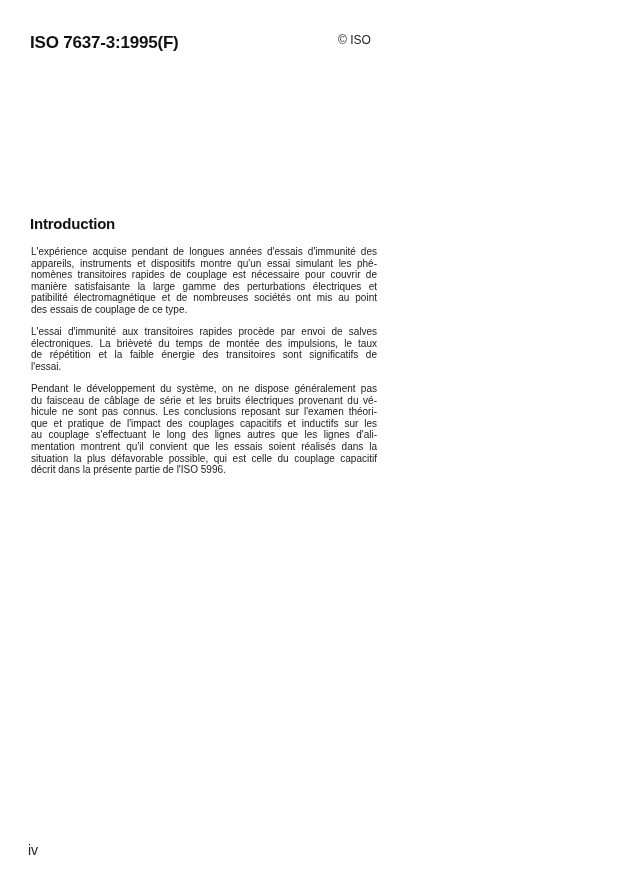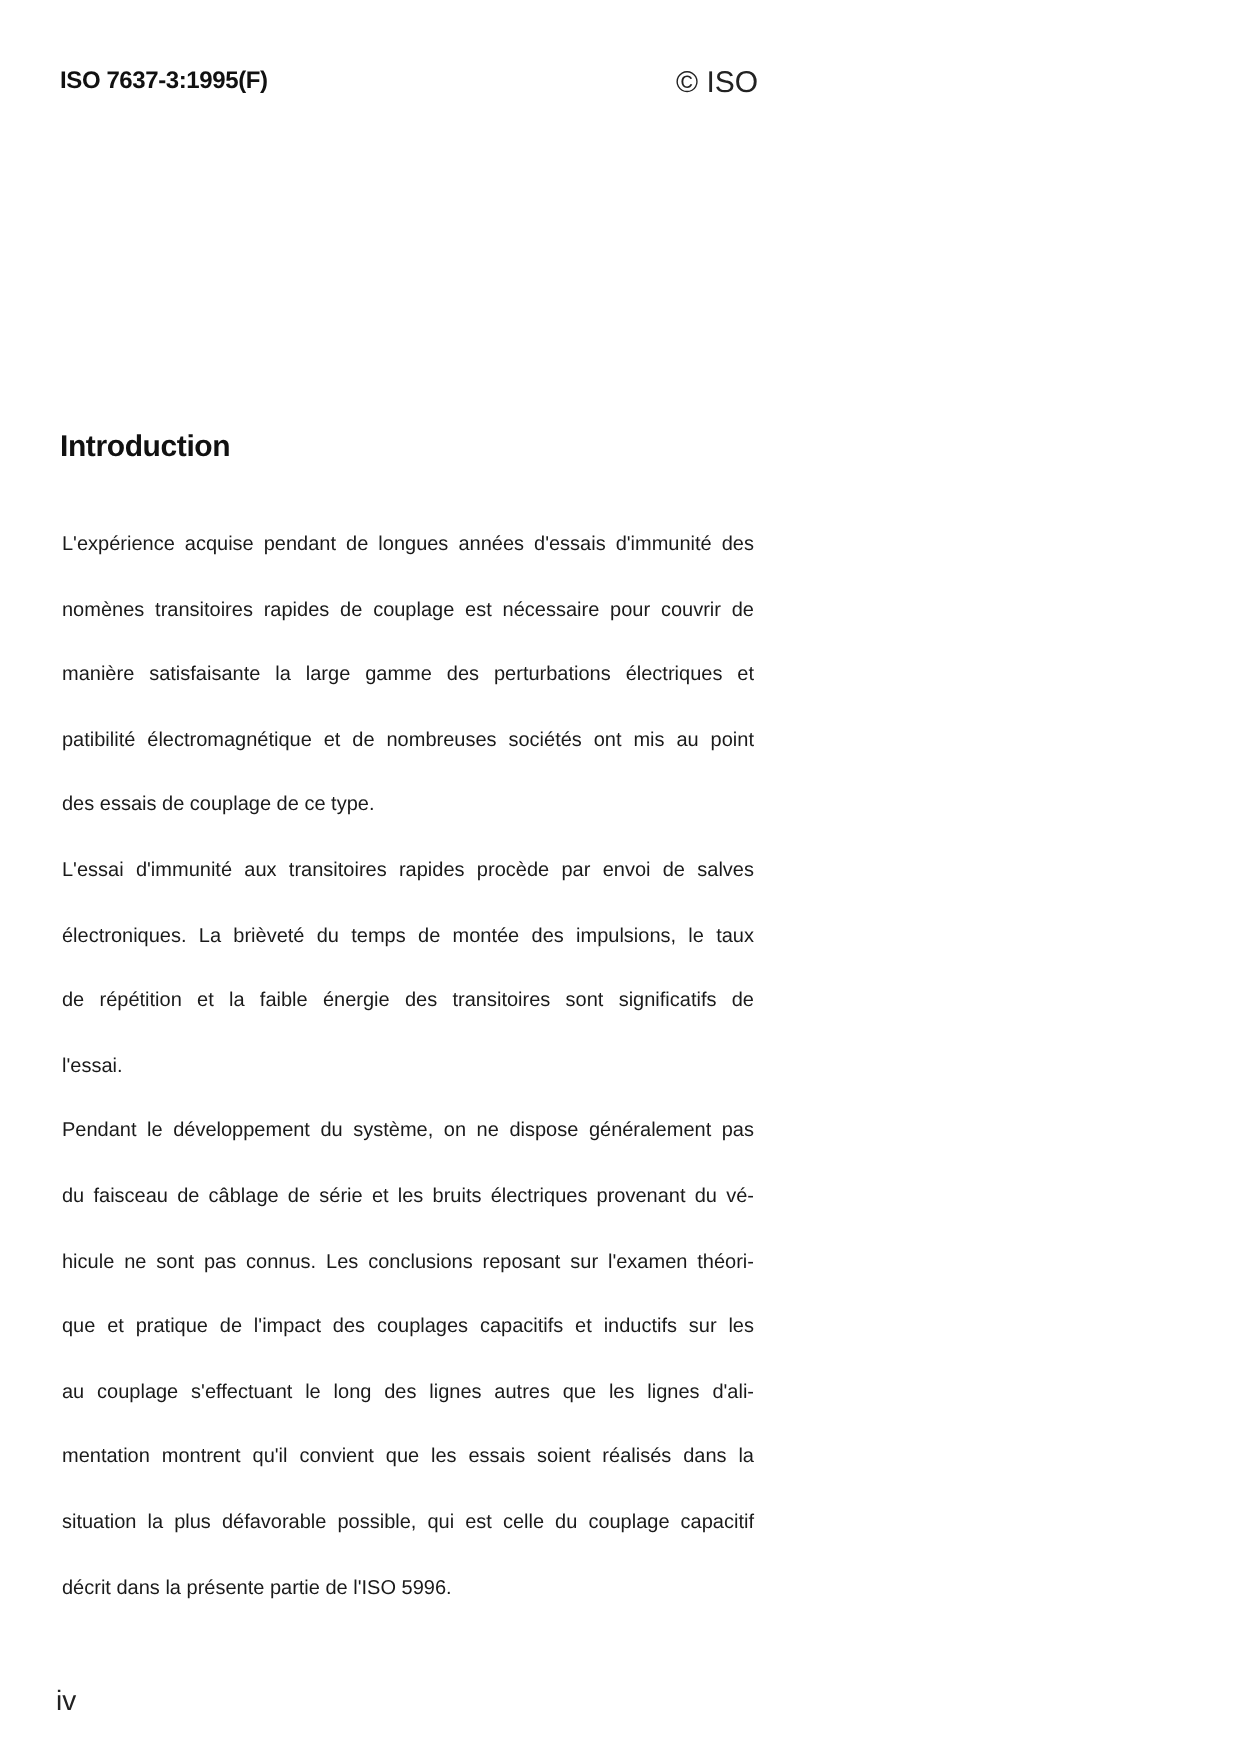--- a/index.html
+++ b/index.html
@@ -1,55 +1,56 @@
 <!DOCTYPE html>
 <html><head>
 <meta charset="utf-8">
 <style>
   html, body { margin: 0; padding: 0; background: #ffffff; }
   body { width: 619px; height: 876px; position: relative; overflow: hidden; color: #111; }
   .hdr-left {
     position: absolute; left: 30px; top: 33px;
-    font-family: "Liberation Sans", sans-serif; font-weight: bold; font-size: 12px;
+    font-family: "Liberation Sans", sans-serif; font-weight: bold; font-size: 17px;
     letter-spacing: -0.2px;
   }
   .hdr-right {
     position: absolute; left: 338px; top: 33px;
-    font-family: "Liberation Sans", sans-serif; font-size: 15px; color: #222; text-align: center;
+    font-family: "Liberation Sans", sans-serif; font-size: 12px; color: #222; text-align: center;
   }
   .title {
     position: absolute; left: 30px; top: 215px;
     font-family: "Liberation Sans", sans-serif; font-weight: bold; font-size: 15px;
     letter-spacing: -0.2px;
     text-align: right;
   }
   .body-text {
     position: absolute; left: 31px; top: 246px; width: 346px;
     font-family: "Liberation Sans", sans-serif; font-size: 10px; line-height: 11.6px;
     color: #1a1a1a;
   }
   .para { margin: 0 0 10.5px 0; text-align: justify; }
-  .line { display: block; text-align: justify; text-align-last: justify; white-space: nowrap; margin-top: 21px; }
+  .line { display: block; text-align: justify; text-align-last: justify; white-space: nowrap; }
   .line.last { text-align-last: left; }
   .page-num {
     position: absolute; left: 28px; top: 842px;
     font-family: "Liberation Sans", sans-serif; font-size: 14px; color: #222;
   }
 </style>
 </head>
 <body>
 
 <div class="hdr-left">ISO 7637-3:1995(F)</div>
 <div class="hdr-right">© ISO</div>
 
 <div class="title">Introduction</div>
 
 <div class="body-text">
   <p class="para">
     <span class="line">L'expérience acquise pendant de longues années d'essais d'immunité des</span>
+    <span class="line">appareils, instruments et dispositifs montre qu'un essai simulant les phé-</span>
     <span class="line">nomènes transitoires rapides de couplage est nécessaire pour couvrir de</span>
     <span class="line">manière satisfaisante la large gamme des perturbations électriques et</span>
     <span class="line">patibilité électromagnétique et de nombreuses sociétés ont mis au point</span>
     <span class="line last">des essais de couplage de ce type.</span>
   </p>
   <p class="para">
     <span class="line">L'essai d'immunité aux transitoires rapides procède par envoi de salves</span>
     <span class="line">électroniques. La brièveté du temps de montée des impulsions, le taux</span>
     <span class="line">de répétition et la faible énergie des transitoires sont significatifs de</span>
     <span class="line last">l'essai.</span>

